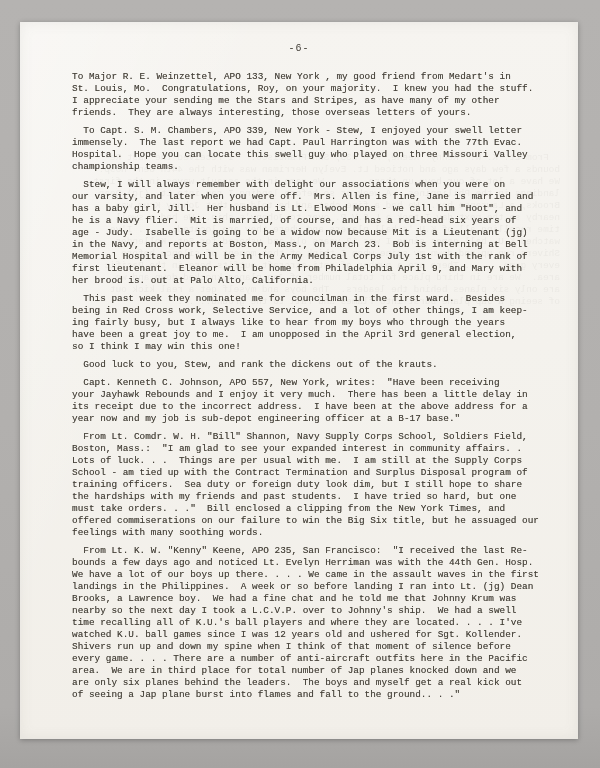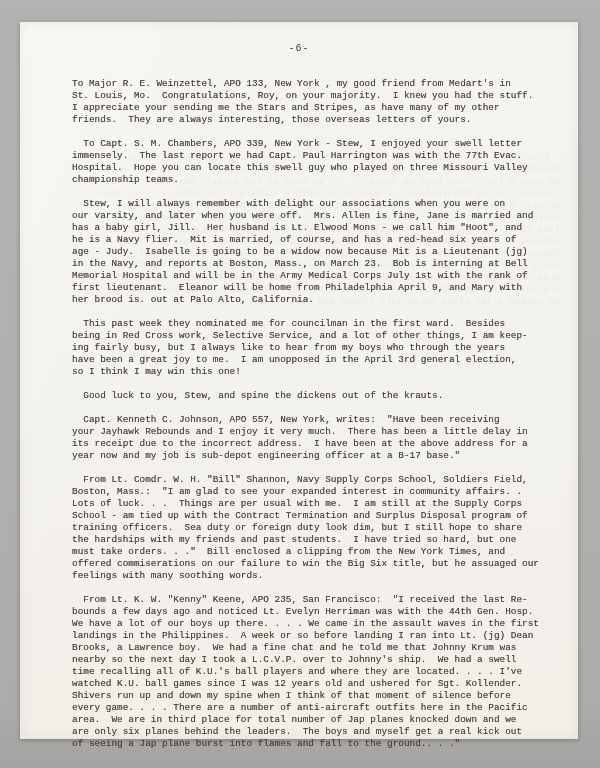--- a/index.html
+++ b/index.html
@@ -37,21 +37,21 @@
     letter-spacing: 1px;
     color: #45413a;
   }
   .letter-body {
     position: absolute;
     left: 52px;
     top: 44px;
     width: 492px;
   }
   .para {
-    margin: 12px 0 6px 0;
+    margin: 5px 0 6px 0;
     font-size: 9.4px;
     line-height: 12px;
     color: #46423a;
     white-space: pre-wrap;
     text-shadow: 0 0 0.5px rgba(70, 64, 54, 0.55);
     font-family: Liberation Mono, monospace;
   }
   .ghost {
     position: absolute;
     left: 40px;
@@ -105,21 +105,21 @@
 age - Judy.  Isabelle is going to be a widow now because Mit is a Lieutenant (jg)
 in the Navy, and reports at Boston, Mass., on March 23.  Bob is interning at Bell
 Memorial Hospital and will be in the Army Medical Corps July 1st with the rank of
 first lieutenant.  Eleanor will be home from Philadelphia April 9, and Mary with
 her brood is. out at Palo Alto, California.</p>
       <p class="para">  This past week they nominated me for councilman in the first ward.  Besides
 being in Red Cross work, Selective Service, and a lot of other things, I am keep-
 ing fairly busy, but I always like to hear from my boys who through the years
 have been a great joy to me.  I am unopposed in the April 3rd general election,
 so I think I may win this one!</p>
-      <p class="para">  Good luck to you, Stew, and spine the dickens out of the krauts.</p>
+      <p class="para">  Good luck to you, Stew, and rank the dickens out of the krauts.</p>
       <p class="para">  Capt. Kenneth C. Johnson, APO 557, New York, writes:  "Have been receiving
 your Jayhawk Rebounds and I enjoy it very much.  There has been a little delay in
 its receipt due to the incorrect address.  I have been at the above address for a
 year now and my job is sub-depot engineering officer at a B-17 base."</p>
       <p class="para">  From Lt. Comdr. W. H. "Bill" Shannon, Navy Supply Corps School, Soldiers Field,
 Boston, Mass.:  "I am glad to see your expanded interest in community affairs. .
 Lots of luck. . .  Things are per usual with me.  I am still at the Supply Corps
 School - am tied up with the Contract Termination and Surplus Disposal program of
 training officers.  Sea duty or foreign duty look dim, but I still hope to share
 the hardships with my friends and past students.  I have tried so hard, but one

